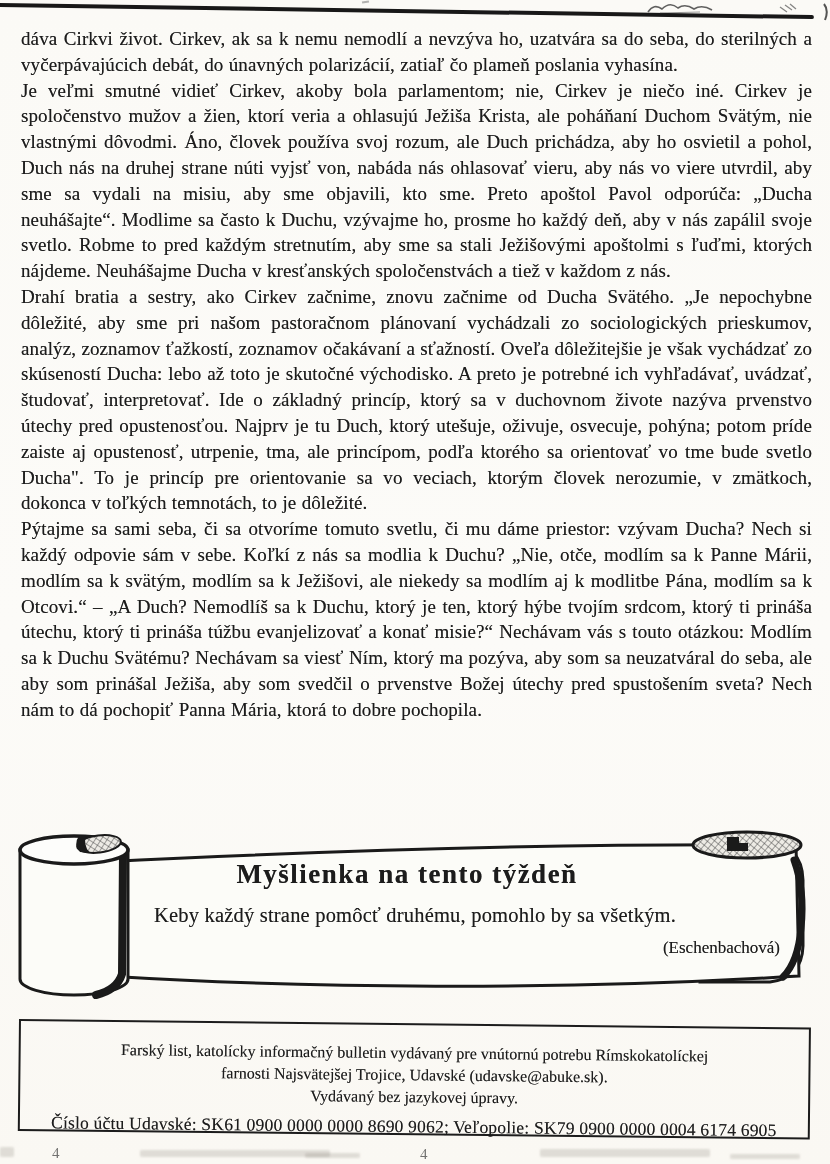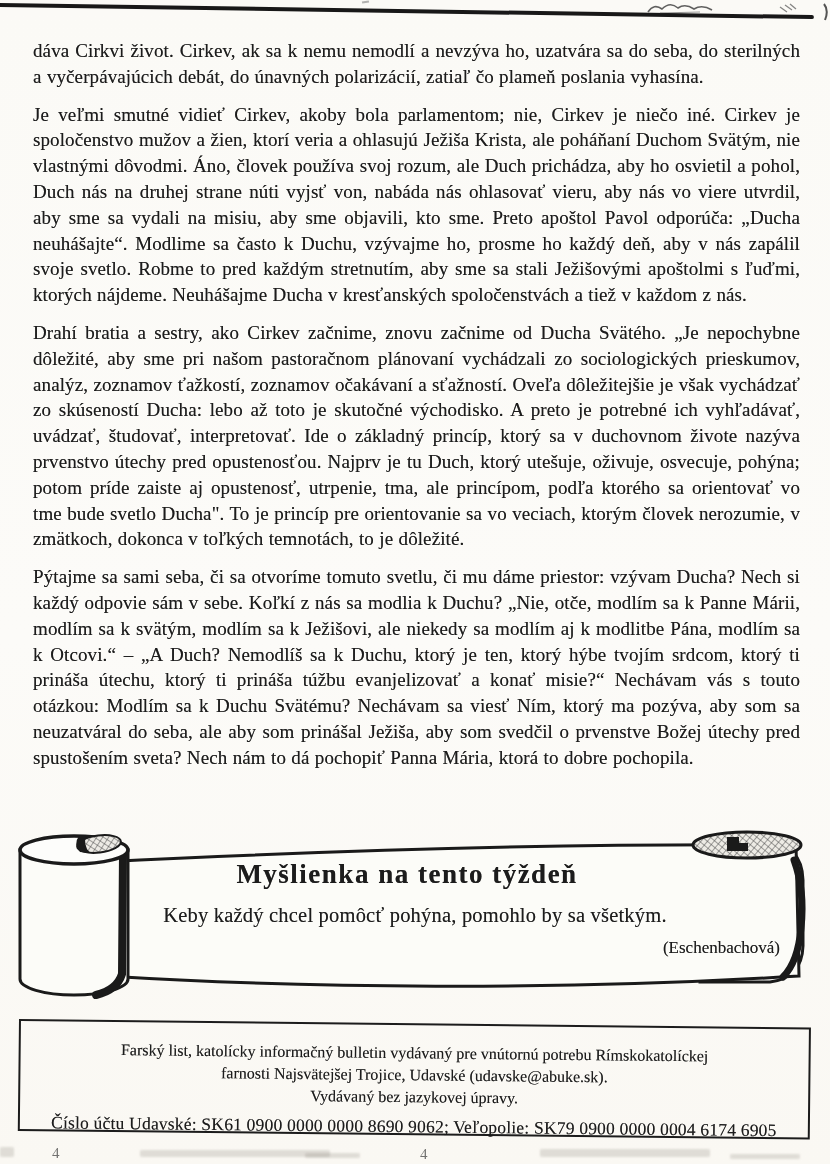--- a/index.html
+++ b/index.html
@@ -17,21 +17,21 @@
   }
   .top-dash{position:absolute;left:362px;top:1px;width:7px;height:2px;background:#777;opacity:.55;transform:rotate(-10deg);}
   .scribbles{position:absolute;left:640px;top:0;}
   
   .article{
     position:absolute;left:21px;top:26px;width:791px;height:802px;overflow:hidden;
     font-size:19px;line-height:25.8px;text-align:justify;
     letter-spacing:.1px;word-spacing:.5px;
     text-shadow:0 0 .4px rgba(20,20,20,.55);
   }
-  .article p{margin:12px;}
+  .article p{margin:0;}
   
   .banner{position:absolute;left:0;top:828px;width:830px;height:192px;}
   .banner svg{position:absolute;left:0;top:0;}
   .banner-title{
     position:absolute;left:0;top:31px;width:814px;text-align:center;
     font-size:27px;font-weight:700;letter-spacing:1.5px;
     text-shadow:0 0 .5px rgba(20,20,20,.6);
   }
   .banner-quote{
     position:absolute;left:60px;top:76px;width:710px;text-align:center;
@@ -95,21 +95,21 @@
       <ellipse cx="747" cy="17" rx="54" ry="13" fill="url(#xh)" stroke="#1a1a1a" stroke-width="3"></ellipse>
       <path d="M727 9 L727 23 L748 23 L748 15 L739 15 L739 9 Z" fill="#1a1a1a"></path>
 
       <path d="M20 22 L20 151 A54 16 0 0 0 128 151 L128 22 Z" fill="#fcfcf8" stroke="#1a1a1a" stroke-width="3"></path>
       <path d="M123 26 L122 146 Q117 162 96 167" fill="none" stroke="#1a1a1a" stroke-width="8" stroke-linecap="round"></path>
       <ellipse cx="74" cy="22" rx="54" ry="14" fill="#fdfdfb" stroke="#1a1a1a" stroke-width="3.5"></ellipse>
       <ellipse cx="99" cy="16" rx="22" ry="8.5" transform="rotate(-7 99 16)" fill="url(#xh)" stroke="#1a1a1a" stroke-width="2"></ellipse>
       <path d="M79 8 Q73 16 80 24 L90 25 Q82 16 87 7 Z" fill="#1a1a1a"></path>
     </svg>
     <div class="banner-title">Myšlienka na tento týždeň</div>
-    <div class="banner-quote">Keby každý chcel pomôcť pohýna, pomohlo by sa všetkým.</div>
+    <div class="banner-quote">Keby každý strane pomôcť druhému, pomohlo by sa všetkým.</div>
     <div class="banner-att">(Eschenbachová)</div>
   </div>
 
   <div class="imprint">
     <div class="ln">Farský list, katolícky informačný bulletin vydávaný pre vnútornú potrebu Rímskokatolíckej</div>
     <div class="ln">farnosti Najsvätejšej Trojice, Udavské (udavske@abuke.sk).</div>
     <div class="ln">Vydávaný bez jazykovej úpravy.</div>
     <div class="accounts">Číslo účtu Udavské: SK61 0900 0000 0000 8690 9062; Veľopolie: SK79 0900 0000 0004 6174 6905</div>
   </div>
 

